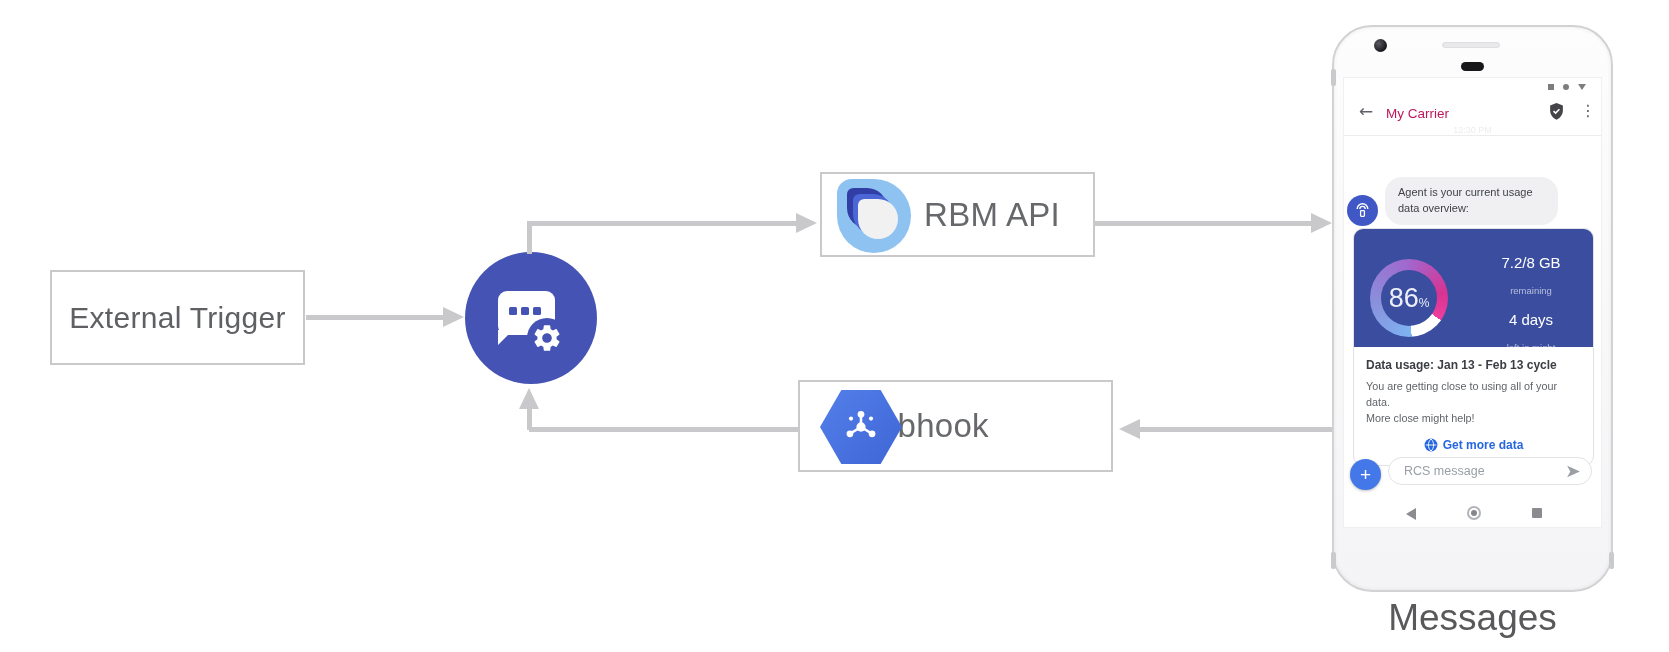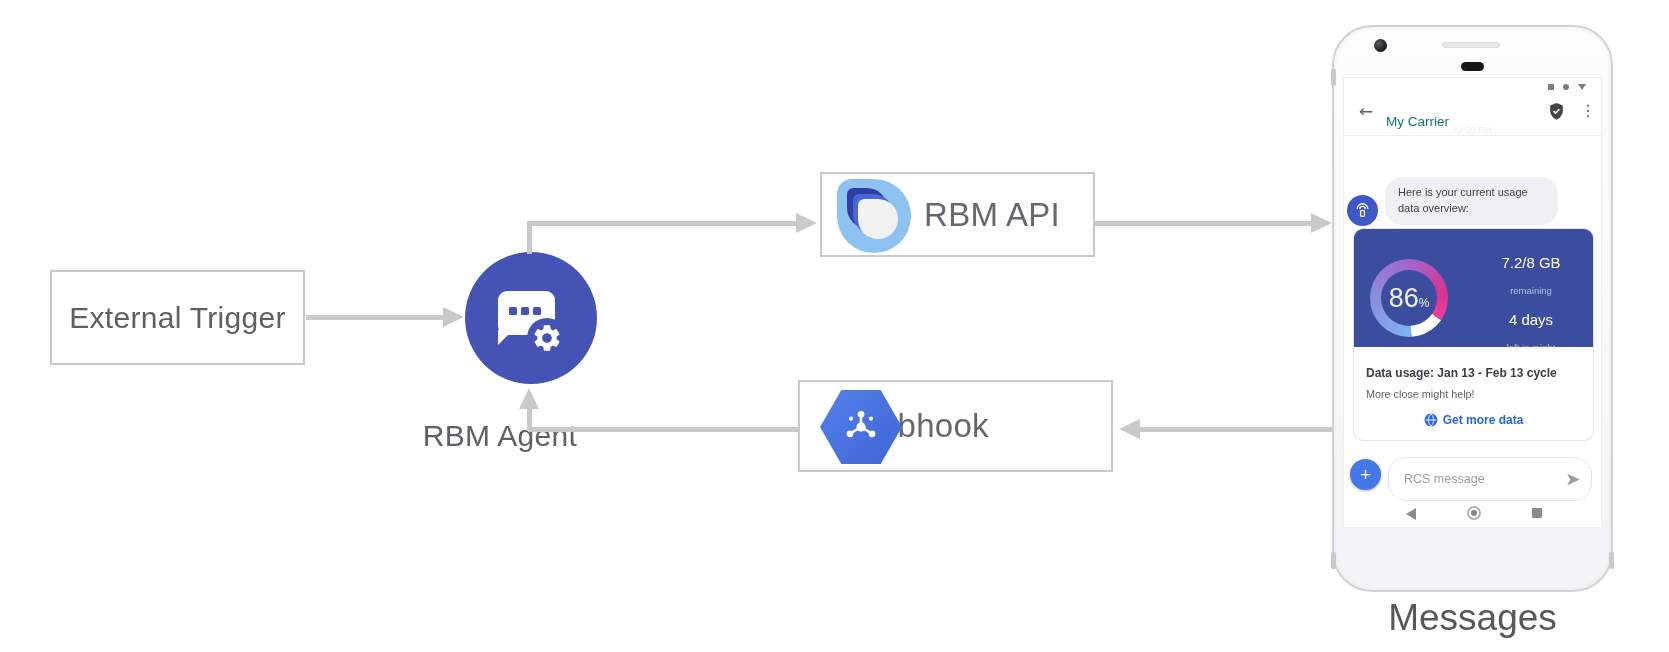--- a/index.html
+++ b/index.html
@@ -65,21 +65,21 @@
   .antenna { position:absolute; width:5px; height:17px; background:#c9cacc; border-radius:2px; }
   .screen { position:absolute; left:9px; top:50px; width:259px; height:451px; background:#fff; border:1px solid #f0f0f1; }
 
   .status-icons { position:absolute; top:6px; right:15px; display:flex; gap:9px; align-items:center; }
   .st-square { width:6px; height:6px; background:#7d7d80; }
   .st-dot { width:6px; height:6px; border-radius:50%; background:#7d7d80; }
   .st-tri { width:0; height:0; border-left:4px solid transparent; border-right:4px solid transparent; border-top:6px solid #7d7d80; }
 
   .hdr-border { position:absolute; left:0; top:57px; width:100%; height:1px; background:#ececee; }
   .back-arrow { position:absolute; left:15px; top:23px; font-size:17px; color:#5f6368; font-family:"DejaVu Sans",sans-serif; }
-  .chat-title { position:absolute; left:42px; top:36px; font-size:13.5px; color:#0f766e; }
+  .chat-title { position:absolute; left:42px; top:28px; font-size:13.5px; color:#be185d; }
   .shield { position:absolute; left:204px; top:24px; }
   .menu-dots { position:absolute; left:236px; top:23px; font-size:16px; color:#5f6368; font-family:"DejaVu Sans",sans-serif; }
   .faint-time { position:absolute; left:0; top:47px; width:100%; text-align:center; font-size:9px; color:rgba(70,70,80,0.10); }
 
   .avatar { position:absolute; left:3px; top:117px; width:31px; height:31px; border-radius:50%; background:#3f58c6;
             display:flex; align-items:center; justify-content:center; }
   .bubble { position:absolute; left:41px; top:99px; width:173px; border-radius:17px; background:#f0f0f3;
             padding:8px 13px; font-size:11px; line-height:1.45; color:#3f4246; }
 
   .rich-card { position:absolute; left:9px; top:150px; width:241px; border:1px solid #e2e2e5; border-radius:10px; background:#fff; overflow:hidden; }
@@ -87,29 +87,29 @@
   .gauge { position:absolute; left:16px; top:30px; width:78px; height:78px; border-radius:50%;
            background:conic-gradient(from 176deg, #7db4f2 0deg, #8a8edb 92deg, #a266cd 185deg, #d63493 265deg, #ee3f9e 309deg, #ffffff 309deg, #ffffff 360deg); }
   .gauge-hole { position:absolute; left:11px; top:11px; width:56px; height:56px; border-radius:50%; background:#3a4d9e;
                 display:flex; align-items:center; justify-content:center; }
   .gauge-val { font-size:27px; color:#eef0f9; font-weight:300; }
   .gauge-pct { font-size:12px; color:#eef0f9; margin-top:10px; }
   .stats { position:absolute; left:118px; top:25px; width:118px; text-align:center; color:#fff; }
   .stat-val { font-size:15px; font-weight:normal; }
   .stat-cap { font-size:9.5px; color:rgba(255,255,255,0.62); margin-top:14px; }
   .stat-gap { margin-top:15px; }
-  .card-white { padding:19px 12px 13px 12px; }
+  .card-white { padding:11px 12px 13px 12px; }
   .cw-title { font-size:12px; font-weight:bold; color:#3b3e43; }
   .cw-body { font-size:10.8px; color:#606469; line-height:1.5; margin-top:6px; }
   .cw-action { margin-top:11px; display:flex; align-items:flex-start; justify-content:center; gap:5px; }
   .cw-action span { font-size:12px; color:#2667df; font-weight:bold; }
 
   .plus-btn { position:absolute; left:6px; top:381px; width:31px; height:31px; border-radius:50%; background:#4478e8;
               color:#fff; font-size:19px; display:flex; align-items:center; justify-content:center; box-shadow:0 1px 3px rgba(0,0,0,.25); }
-  .pill { position:absolute; left:44px; top:379px; width:204px; height:44px; border:1.5px solid #e3e3e6; border-radius:18px;
+  .pill { position:absolute; left:44px; top:379px; width:204px; height:28px; border:1.5px solid #e3e3e6; border-radius:18px;
           background:#fff; display:flex; align-items:center; }
   .pill input { border:none; outline:none; background:transparent; flex:1; padding-left:15px; font-size:12.5px;
                 font-family:"Liberation Sans",sans-serif; color:#5f6368; }
   .pill input::placeholder { color:#9aa0a6; }
   .send-btn { margin-right:12px; display:flex; }
 
   .nav-back { position:absolute; left:62px; top:430px; width:0; height:0; border-top:6px solid transparent; border-bottom:6px solid transparent; border-right:10px solid #8a8c90; }
   .nav-home { position:absolute; left:123px; top:428px; width:14px; height:14px; border-radius:50%; border:2px solid #b2b4b7; display:flex; align-items:center; justify-content:center; }
   .nav-home i { width:6px; height:6px; border-radius:50%; background:#85878b; }
   .nav-recents { position:absolute; left:188px; top:430px; width:10px; height:10px; background:#8a8c90; border-radius:1px; }
@@ -135,21 +135,20 @@
         <i></i>
         <i></i>
         <i></i>
       </div>
     <div class="agent-gear">
       <svg width="32" height="32" viewBox="0 0 24 24">
           <path fill="#ffffff" d="M19.14,12.94c0.04-0.3,0.06-0.61,0.06-0.94c0-0.32-0.02-0.64-0.07-0.94l2.03-1.58c0.18-0.14,0.23-0.41,0.12-0.61 l-1.92-3.32c-0.12-0.22-0.37-0.29-0.59-0.22l-2.39,0.96c-0.5-0.38-1.03-0.7-1.62-0.94L14.4,2.81c-0.04-0.24-0.24-0.41-0.48-0.41 h-3.84c-0.24,0-0.43,0.17-0.47,0.41L9.25,5.35C8.66,5.59,8.12,5.92,7.63,6.29L5.24,5.33c-0.22-0.08-0.47,0-0.59,0.22L2.74,8.87 C2.62,9.08,2.66,9.34,2.86,9.48l2.03,1.58C4.84,11.36,4.8,11.69,4.8,12s0.02,0.64,0.07,0.94l-2.03,1.58 c-0.18,0.14-0.23,0.41-0.12,0.61l1.92,3.32c0.12,0.22,0.37,0.29,0.59,0.22l2.39-0.96c0.5,0.38,1.03,0.7,1.62,0.94l0.36,2.54 c0.05,0.24,0.24,0.41,0.48,0.41h3.84c0.24,0,0.44-0.17,0.47-0.41l0.36-2.54c0.59-0.24,1.13-0.56,1.62-0.94l2.39,0.96 c0.22,0.08,0.47,0,0.59-0.22l1.92-3.32c0.12-0.22,0.07-0.47-0.12-0.61L19.14,12.94z M12,15.6c-1.98,0-3.6-1.62-3.6-3.6 s1.62-3.6,3.6-3.6s3.6,1.62,3.6,3.6S13.98,15.6,12,15.6z"></path>
         </svg>
     </div>
   </div>
-  <div class="dlabel agent-label">RBM Agent</div>
 
   <div class="v-line" style="left:527px; top:223px; height:31px;"></div>
   <div class="h-line" style="left:527px; top:221px; width:270px;"></div>
   <div class="ah ah-right" style="left:796px; top:213px;"></div>
 
   <div class="dbox api-box">
     <div class="rbm-logo">
       <div class="rbm-outer"></div>
       <div class="rbm-drop rbm-d1"></div>
       <div class="rbm-drop rbm-d2"></div>
@@ -216,21 +215,21 @@
       <div class="hdr-border"></div>
 
       <div class="avatar">
         <svg width="17" height="17" viewBox="0 0 24 24">
           <path d="M4.5 10a7.5 7.5 0 0 1 15 0" stroke="#ffffff" stroke-width="2" fill="none"></path>
           <path d="M8.2 10a3.8 3.8 0 0 1 7.6 0" stroke="#ffffff" stroke-width="2" fill="none"></path>
           <rect x="9.3" y="12.2" width="5.4" height="8" rx="1" stroke="#ffffff" stroke-width="1.8" fill="none"></rect>
         </svg>
       </div>
       <div class="bubble">
-        <div>Here is your current usage</div>
+        <div>Agent is your current usage</div>
         <div>data overview:</div>
       </div>
 
       <div class="rich-card">
         <div class="card-blue">
           <div class="gauge">
             <div class="gauge-hole">
               <span class="gauge-val">86</span>
               <span class="gauge-pct">%</span>
             </div>
@@ -238,20 +237,21 @@
           <div class="stats">
             <div class="stat-val">7.2/8 GB</div>
             <div class="stat-cap">remaining</div>
             <div class="stat-val stat-gap">4 days</div>
             <div class="stat-cap">left in might</div>
           </div>
         </div>
         <div class="card-white">
           <div class="cw-title">Data usage: Jan 13 - Feb 13 cycle</div>
           <div class="cw-body">
+            <div>You are getting close to using all of your data.</div>
             <div>More close might help!</div>
           </div>
           <div class="cw-action">
             <svg width="14" height="14" viewBox="0 0 24 24">
               <circle cx="12" cy="12" r="11" fill="#2667df"></circle>
               <path d="M3 12h18 M12 1.5c-6 6-6 15 0 21 M12 1.5c6 6 6 15 0 21" stroke="#ffffff" stroke-width="1.6" fill="none"></path>
             </svg>
             <span>Get more data</span>
           </div>
         </div>

